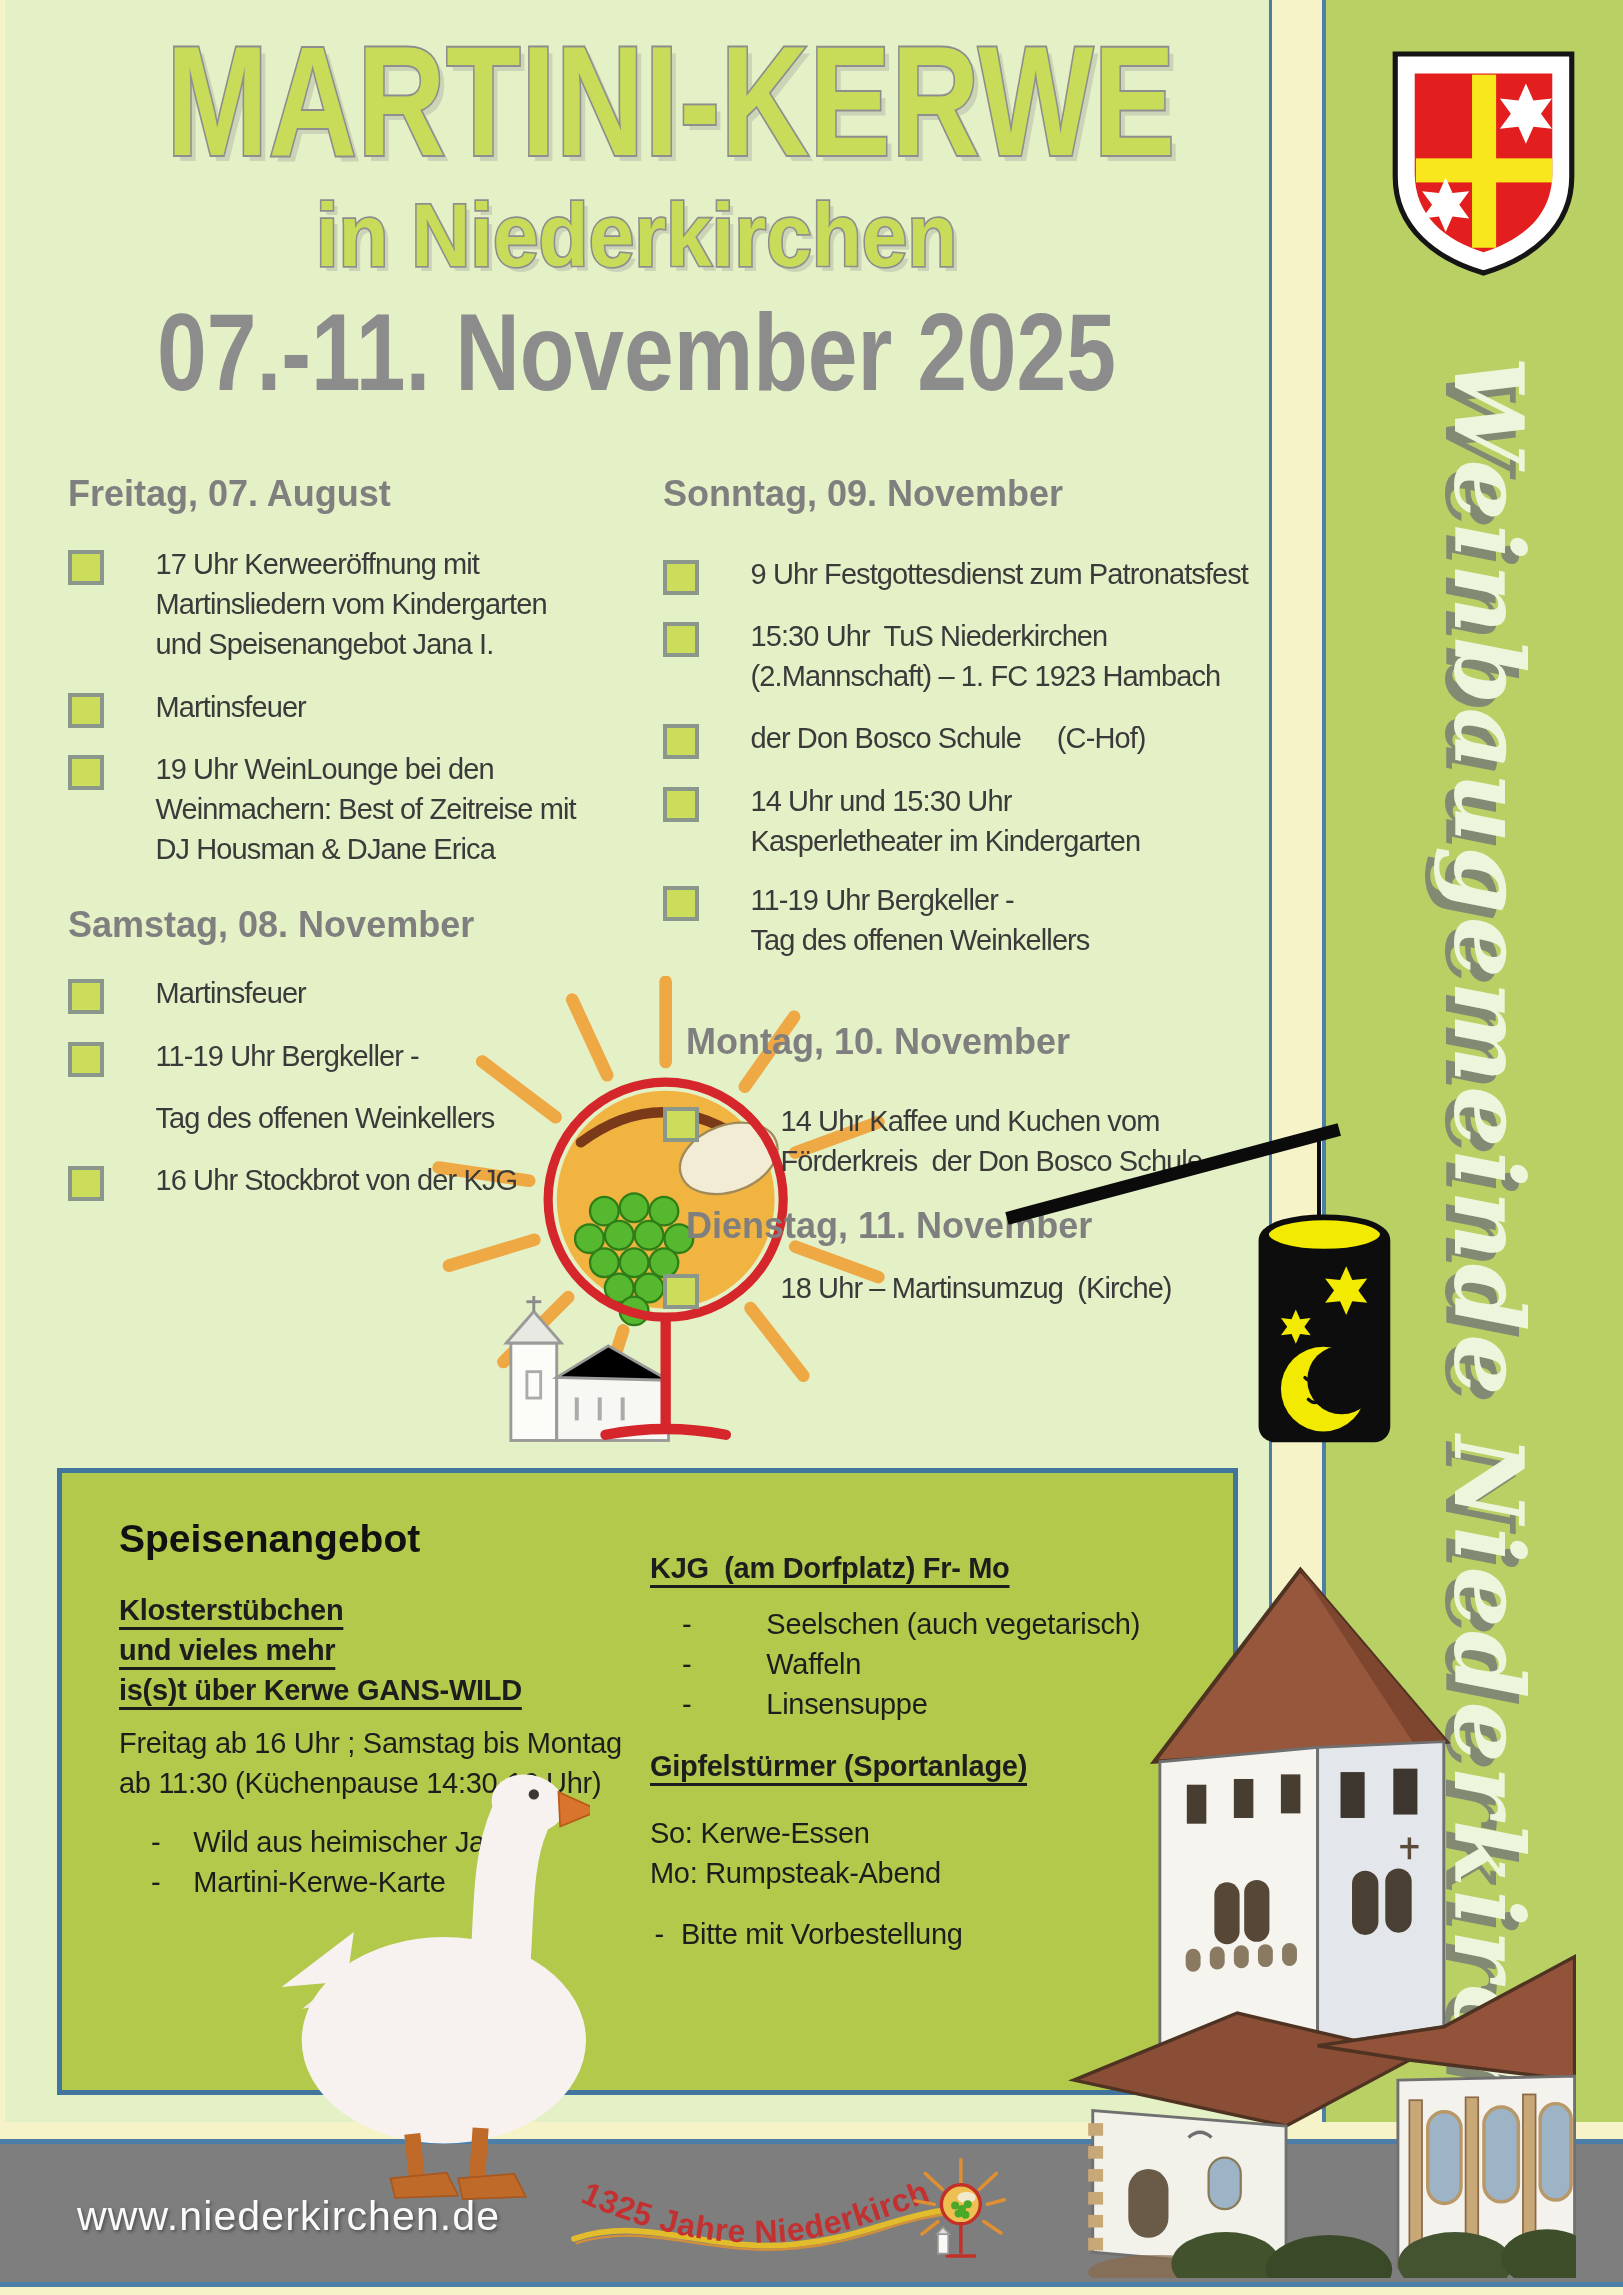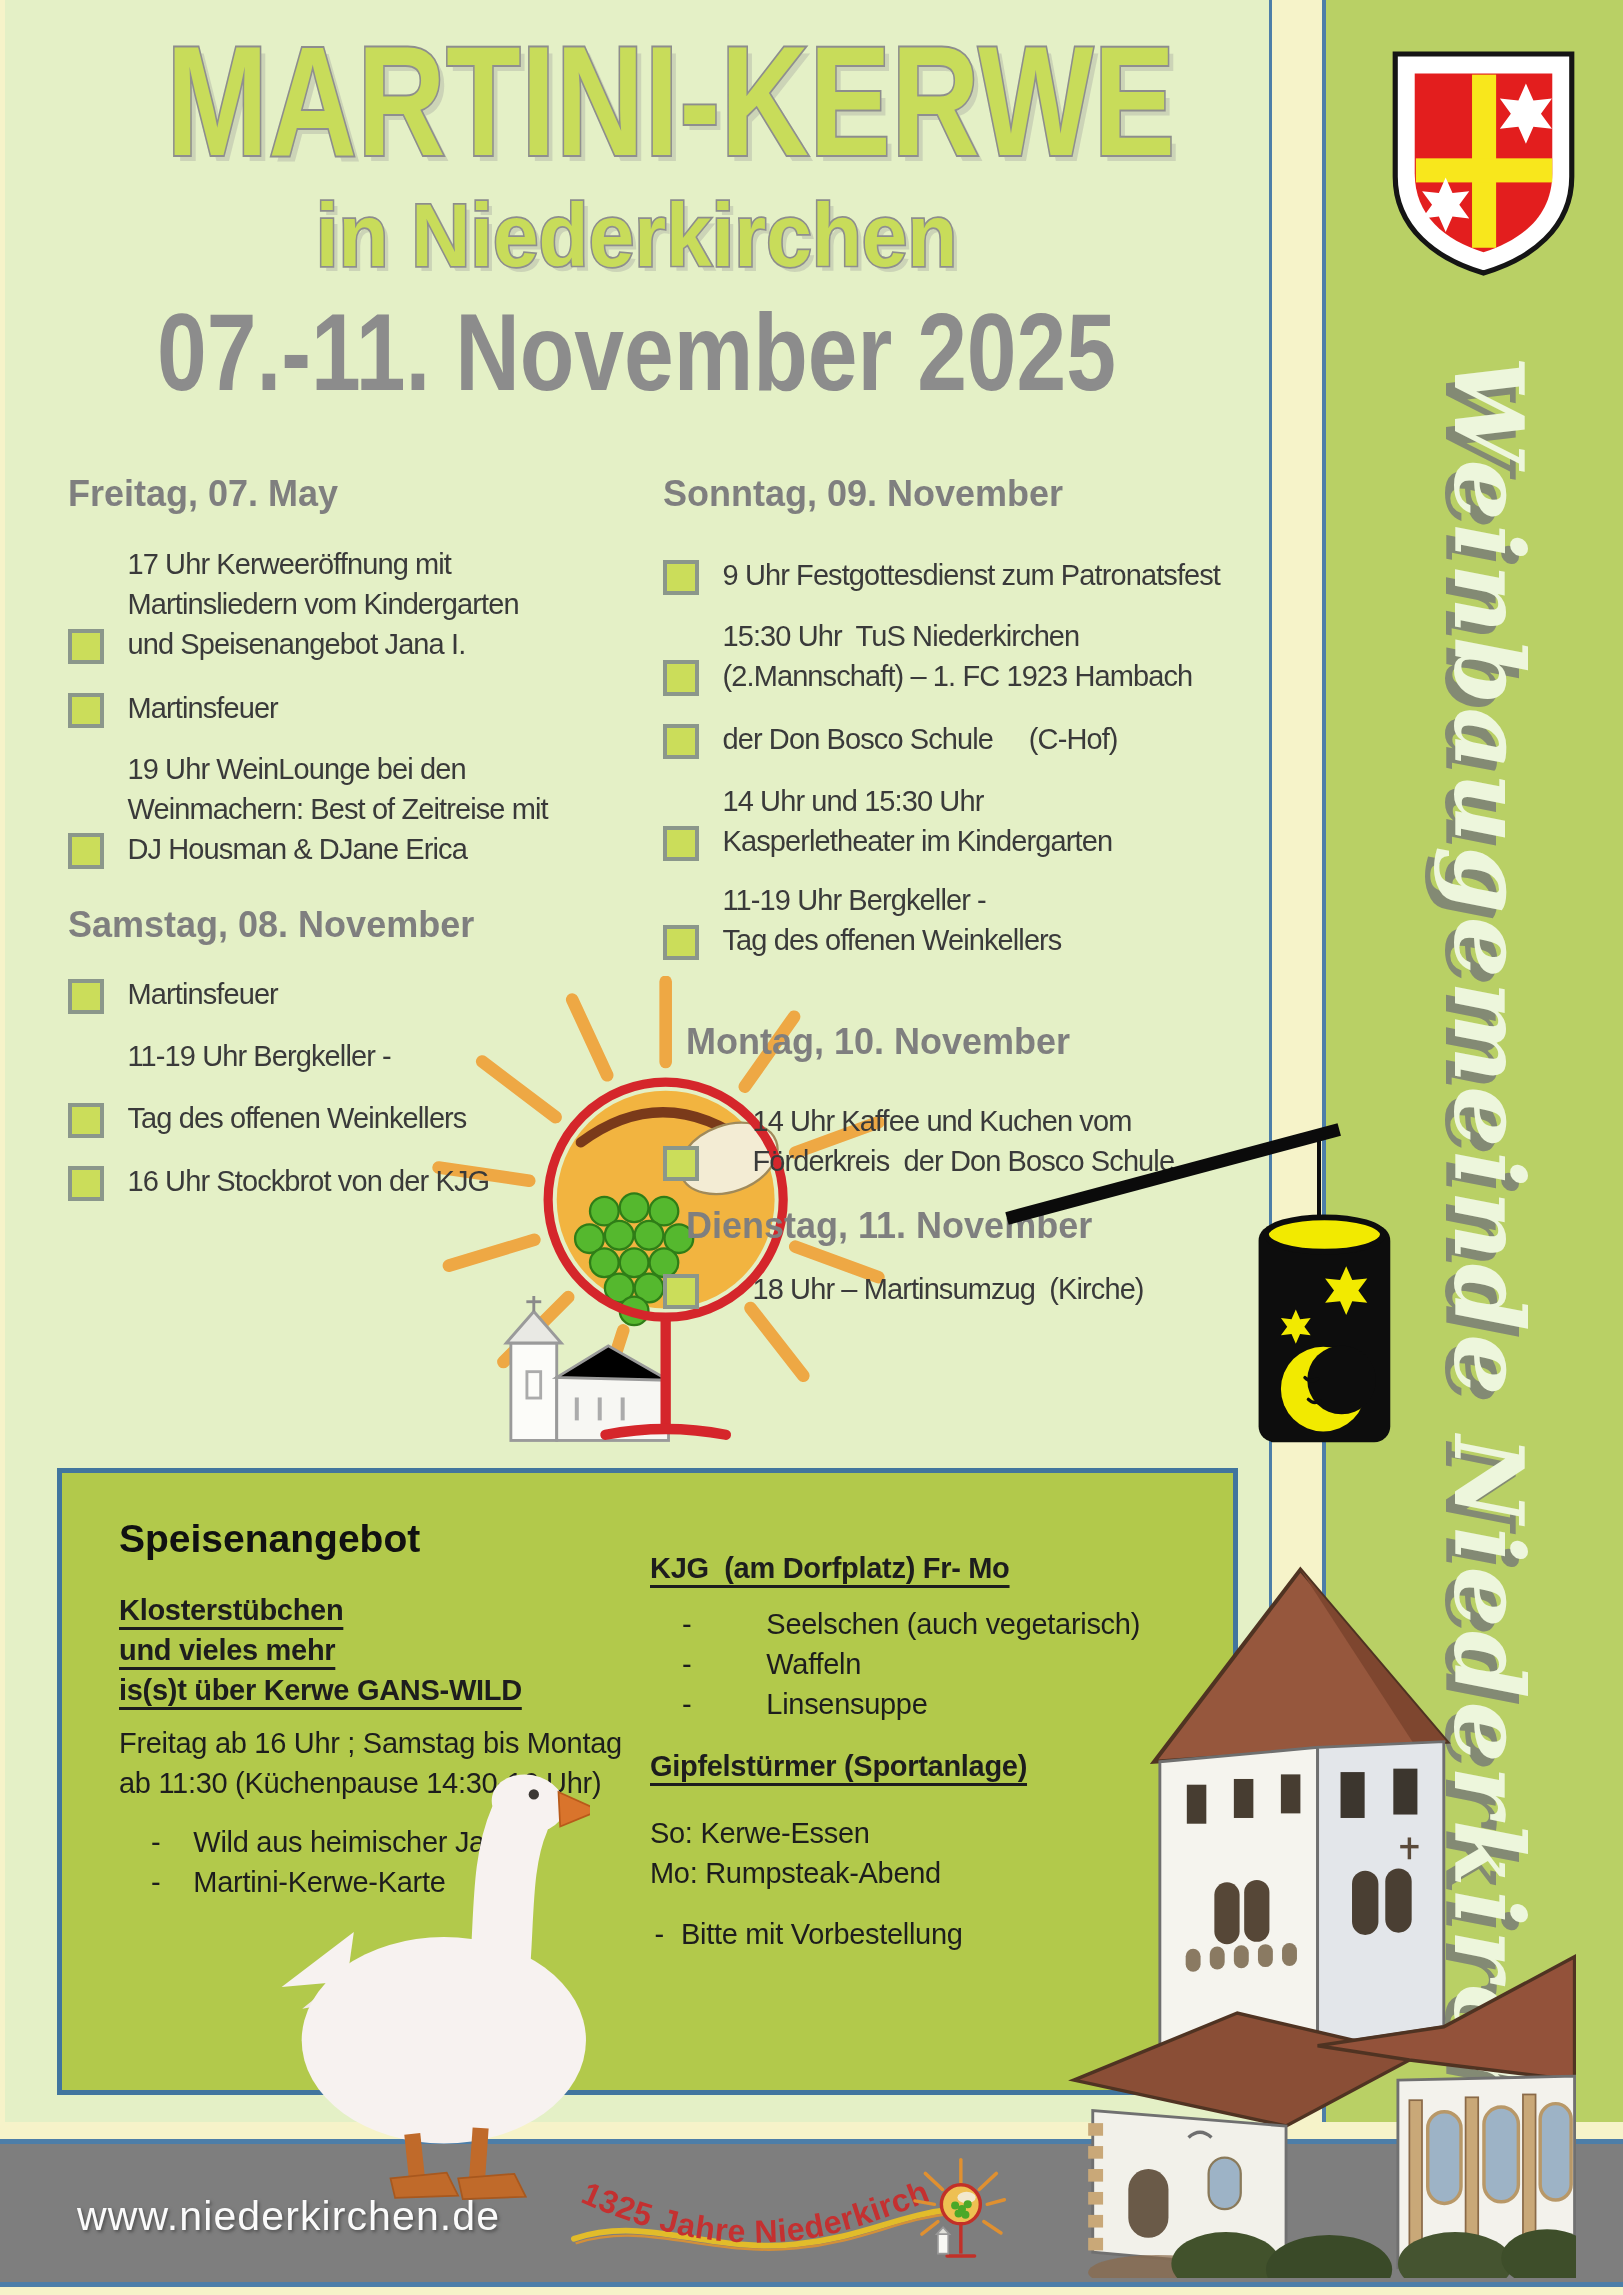--- a/index.html
+++ b/index.html
@@ -27,21 +27,21 @@
     text-shadow:5.2px 4.6px 0 rgba(150,150,150,0.30);}
   .date-range{margin-top:18.4px;font-weight:bold;font-size:109px;line-height:1;color:#8c8c8c;
     transform:scaleX(0.82);transform-origin:center;white-space:pre;}
 
   
   .col{position:absolute;z-index:4;}
   .col-left{left:68px;top:476px;width:597px;}
   .col-right{left:663px;top:476px;width:964px;}
   .day-h{font-weight:bold;font-size:36px;line-height:1;color:#7f7f7f;white-space:pre;}
   .day-h.ind{margin-left:23px;}
-  .item{display:flex;align-items:flex-end;}
+  .item{display:flex;align-items:flex-start;gap:28px;}
   .bullet{flex:none;width:27.5px;height:27.5px;margin-top:5.7px;background:#cbdd5a;border:4px solid #8b978b;}
   .lines{margin-left:24px;}
   .item.wide .lines{margin-left:54px;}
   .ln{font-size:29px;letter-spacing:-0.9px;line-height:40px;color:#3a3a3a;white-space:pre;}
   .ln.spread{margin-top:22px;}
   .mt56{margin-top:32px;} .mt40{margin-top:23px;} .mt36{margin-top:20.7px;} .mt66{margin-top:38px;}
   .mt52{margin-top:30px;} .mt38{margin-top:22px;} .mt74{margin-top:42px;} .mt33{margin-top:19px;}
   .mt111{margin-top:64px;} .mt71{margin-top:41px;} .mt47{margin-top:27px;} .mt42{margin-top:24px;}
 
   
@@ -107,21 +107,21 @@
   <svg class="svg-abs shield" viewBox="0 0 340 410">
     <path d="M16,14 H324 V228 C324,318 252,372 170,396 C88,372 16,318 16,228 Z" fill="#ffffff" stroke="#151515" stroke-width="9"></path>
     <path d="M50,48 H290 V222 C290,296 238,338 170,360 C102,338 50,296 50,222 Z" fill="#e31e1e"></path>
     <rect x="150" y="50" width="42" height="302" fill="#f8e71c"></rect>
     <rect x="52" y="196" width="238" height="42" fill="#f8e71c"></rect>
     <polygon transform="translate(244,118) scale(1.05)" fill="#ffffff" points="0,-50 12.5,-21.7 43.3,-25 25,0 43.3,25 12.5,21.7 0,50 -12.5,21.7 -43.3,25 -25,0 -43.3,-25 -12.5,-21.7"></polygon>
     <polygon transform="translate(104,277) scale(0.95)" fill="#ffffff" points="0,-50 12.5,-21.7 43.3,-25 25,0 43.3,25 12.5,21.7 0,50 -12.5,21.7 -43.3,25 -25,0 -43.3,-25 -12.5,-21.7"></polygon>
   </svg>
 
   <div class="col col-left">
-    <div class="day-h">Freitag, 07. May</div>
+    <div class="day-h">Freitag, 07. August</div>
     <div class="item mt56">
       <span class="bullet"></span>
       <div class="lines">
         <div class="ln">17 Uhr Kerweeröffnung mit</div>
         <div class="ln">Martinsliedern vom Kindergarten</div>
         <div class="ln">und Speisenangebot Jana I.</div>
       </div>
     </div>
     <div class="item mt40">
       <span class="bullet"></span>

